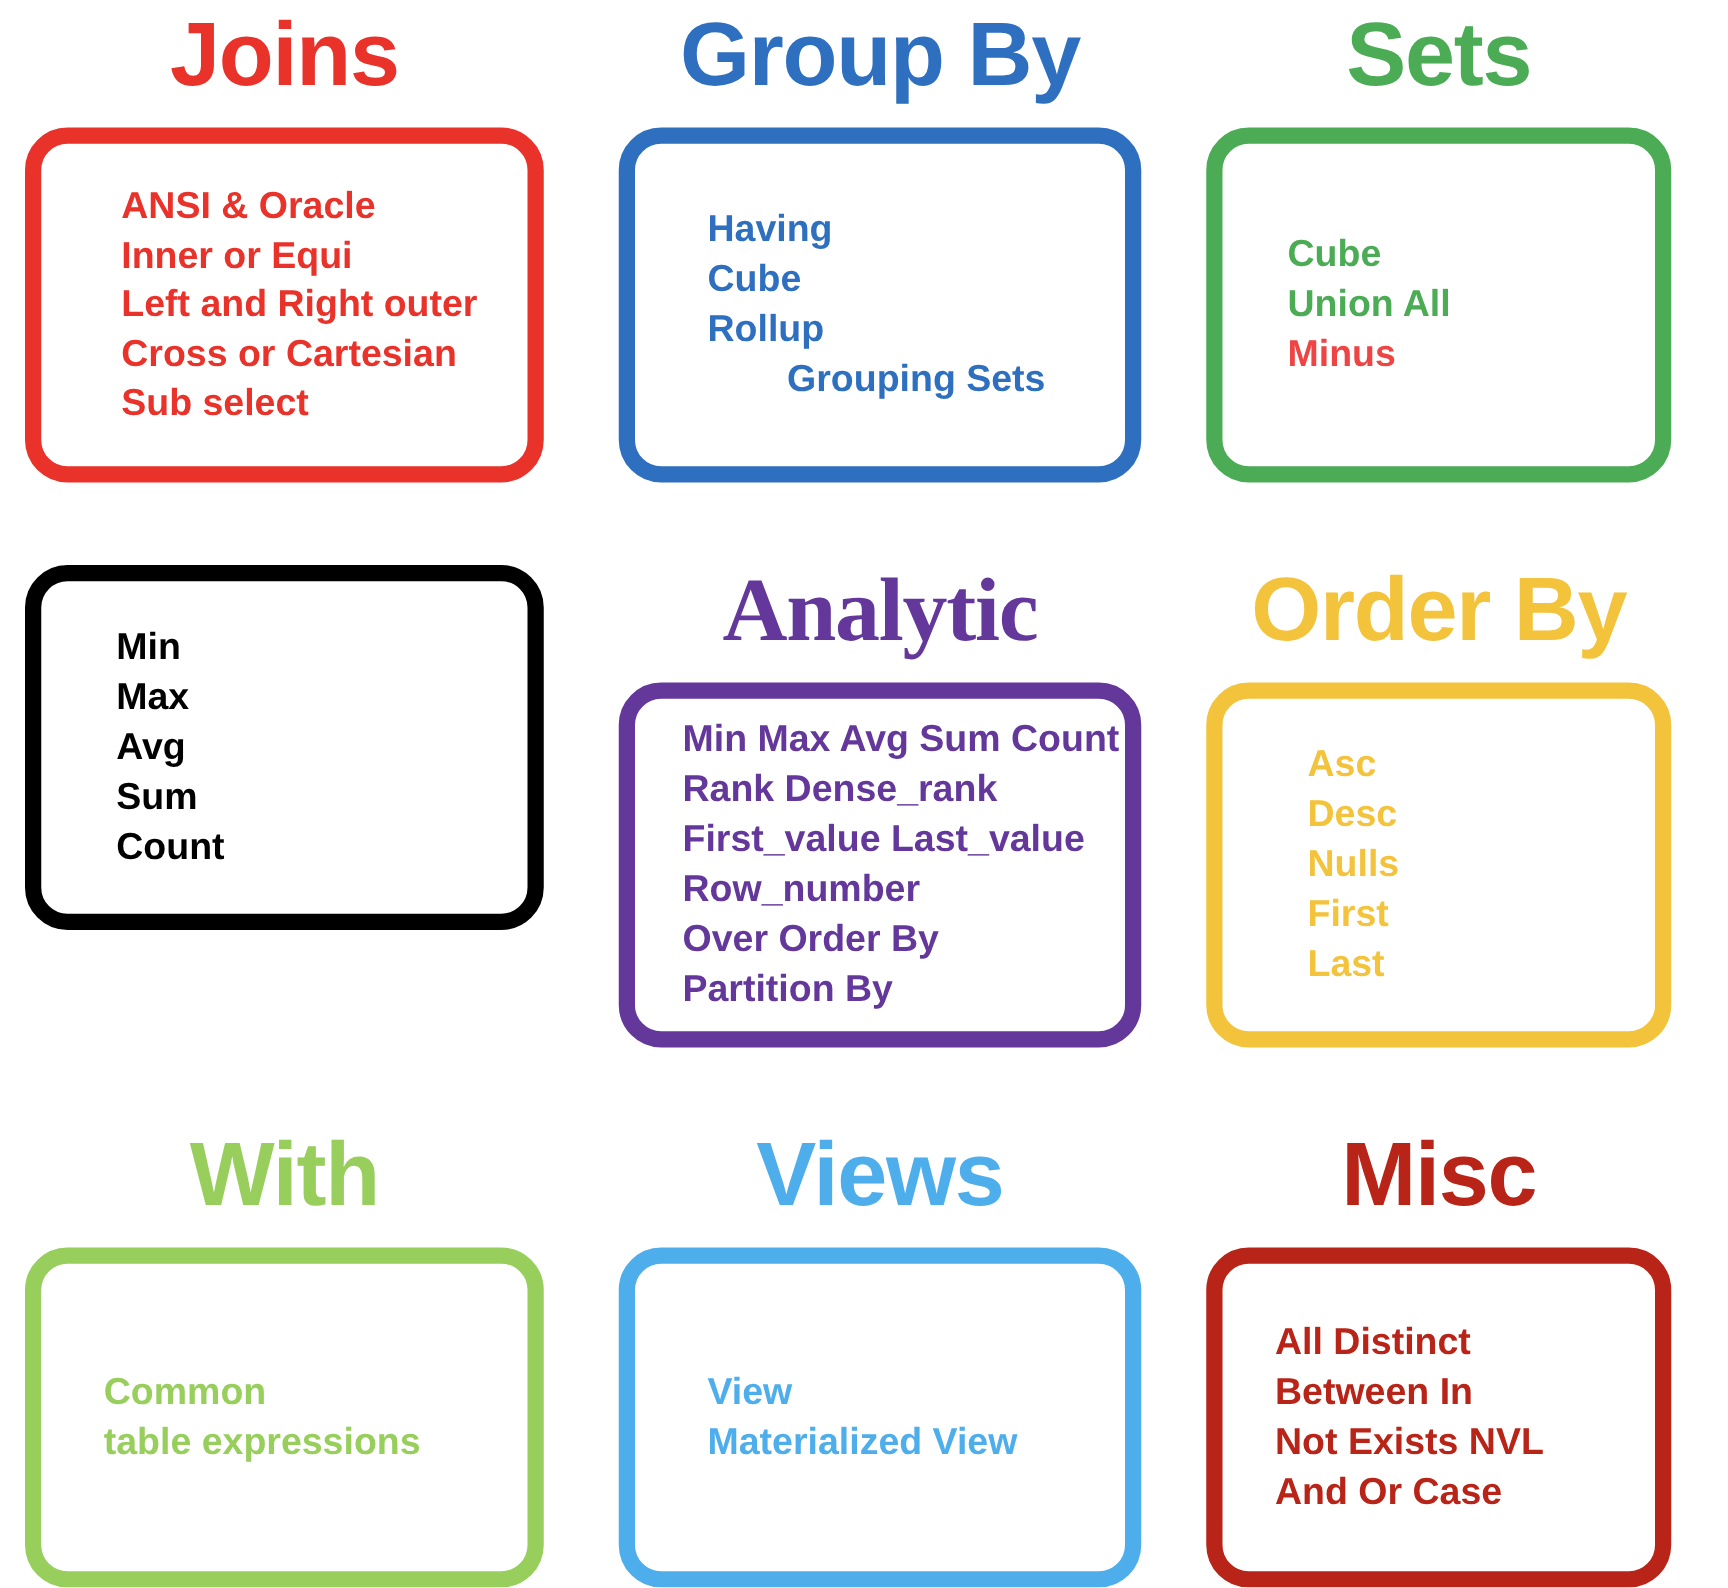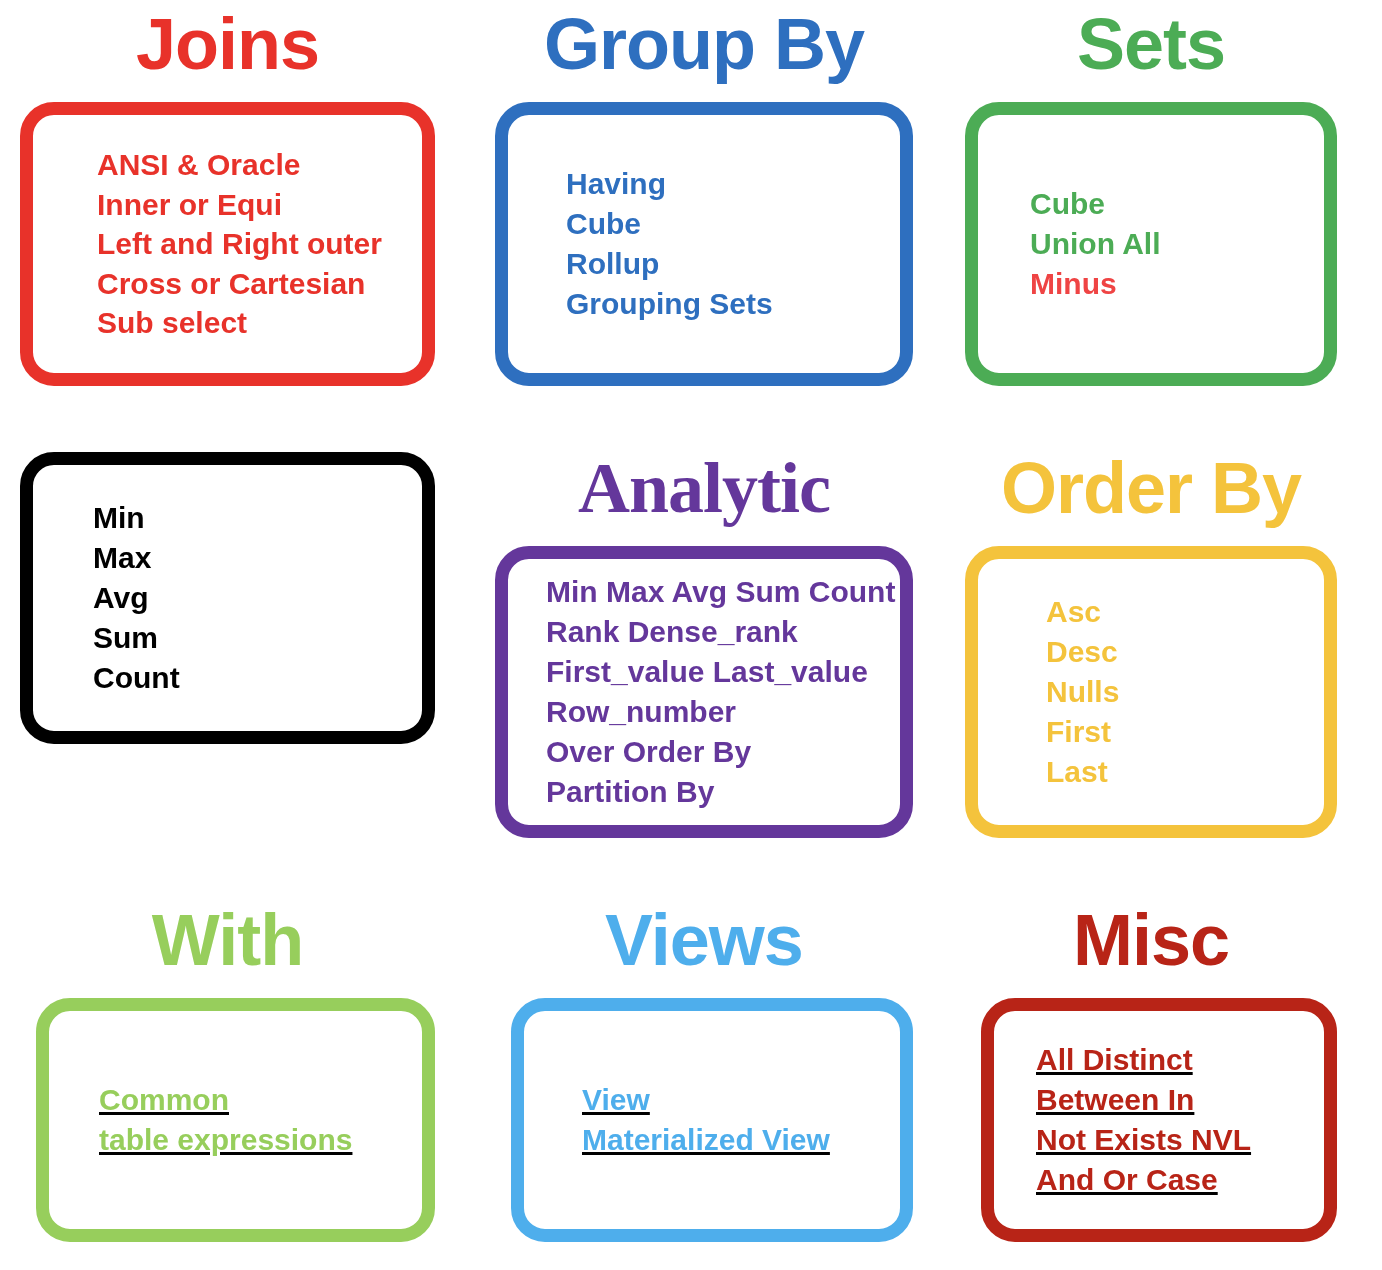--- a/index.html
+++ b/index.html
@@ -68,23 +68,22 @@
   .r2 .card-title { margin-top: 22px; }
   .r2 .card-box {
     margin: 22px 0 0 0;
     height: 292px;
   }
   .r2 .item-list { padding-left: 48px; }
 
   
   .r3 .card-title { margin-top: 24px; }
   .r3 .card-box {
-    margin: 22px 0 0 16px;
-    height: 244px;
-    text-decoration: underline;
+    margin: 22px 0 0 0;
+    height: 272px;
   }
   .r3 .item-list { padding-left: 48px; }
 
   
   .c1 { padding-left: 20px; padding-right: 35px; }
   .c2 { padding-left: 25px; padding-right: 27px; }
   .c3 { padding-left: 25px; padding-right: 45px; }
 
   
   .card-joins .item-list      { padding-left: 64px; }
@@ -116,21 +115,21 @@
     </div>
   </div>
 
   <div class="card r1 c2 card-groupby">
     <div class="card-title" style="color: rgb(46, 111, 191);">Group By</div>
     <div class="card-box" style="border-color: rgb(46, 111, 191);">
       <div class="item-list">
         <div class="item" style="color: rgb(46, 111, 191);">Having</div>
         <div class="item" style="color: rgb(46, 111, 191);">Cube</div>
         <div class="item" style="color: rgb(46, 111, 191);">Rollup</div>
-        <div class="item" style="color: rgb(46, 111, 191);">Grouping Sets</div>
+        <div class="item" style="color: rgb(46, 111, 191); text-align: center;">Grouping Sets</div>
       </div>
     </div>
   </div>
 
   <div class="card r1 c3 card-sets">
     <div class="card-title" style="color: rgb(76, 172, 85);">Sets</div>
     <div class="card-box" style="border-color: rgb(76, 172, 85);">
       <div class="item-list">
         <div class="item" style="color: rgb(76, 172, 85);">Cube</div>
         <div class="item" style="color: rgb(76, 172, 85);">Union All</div>

